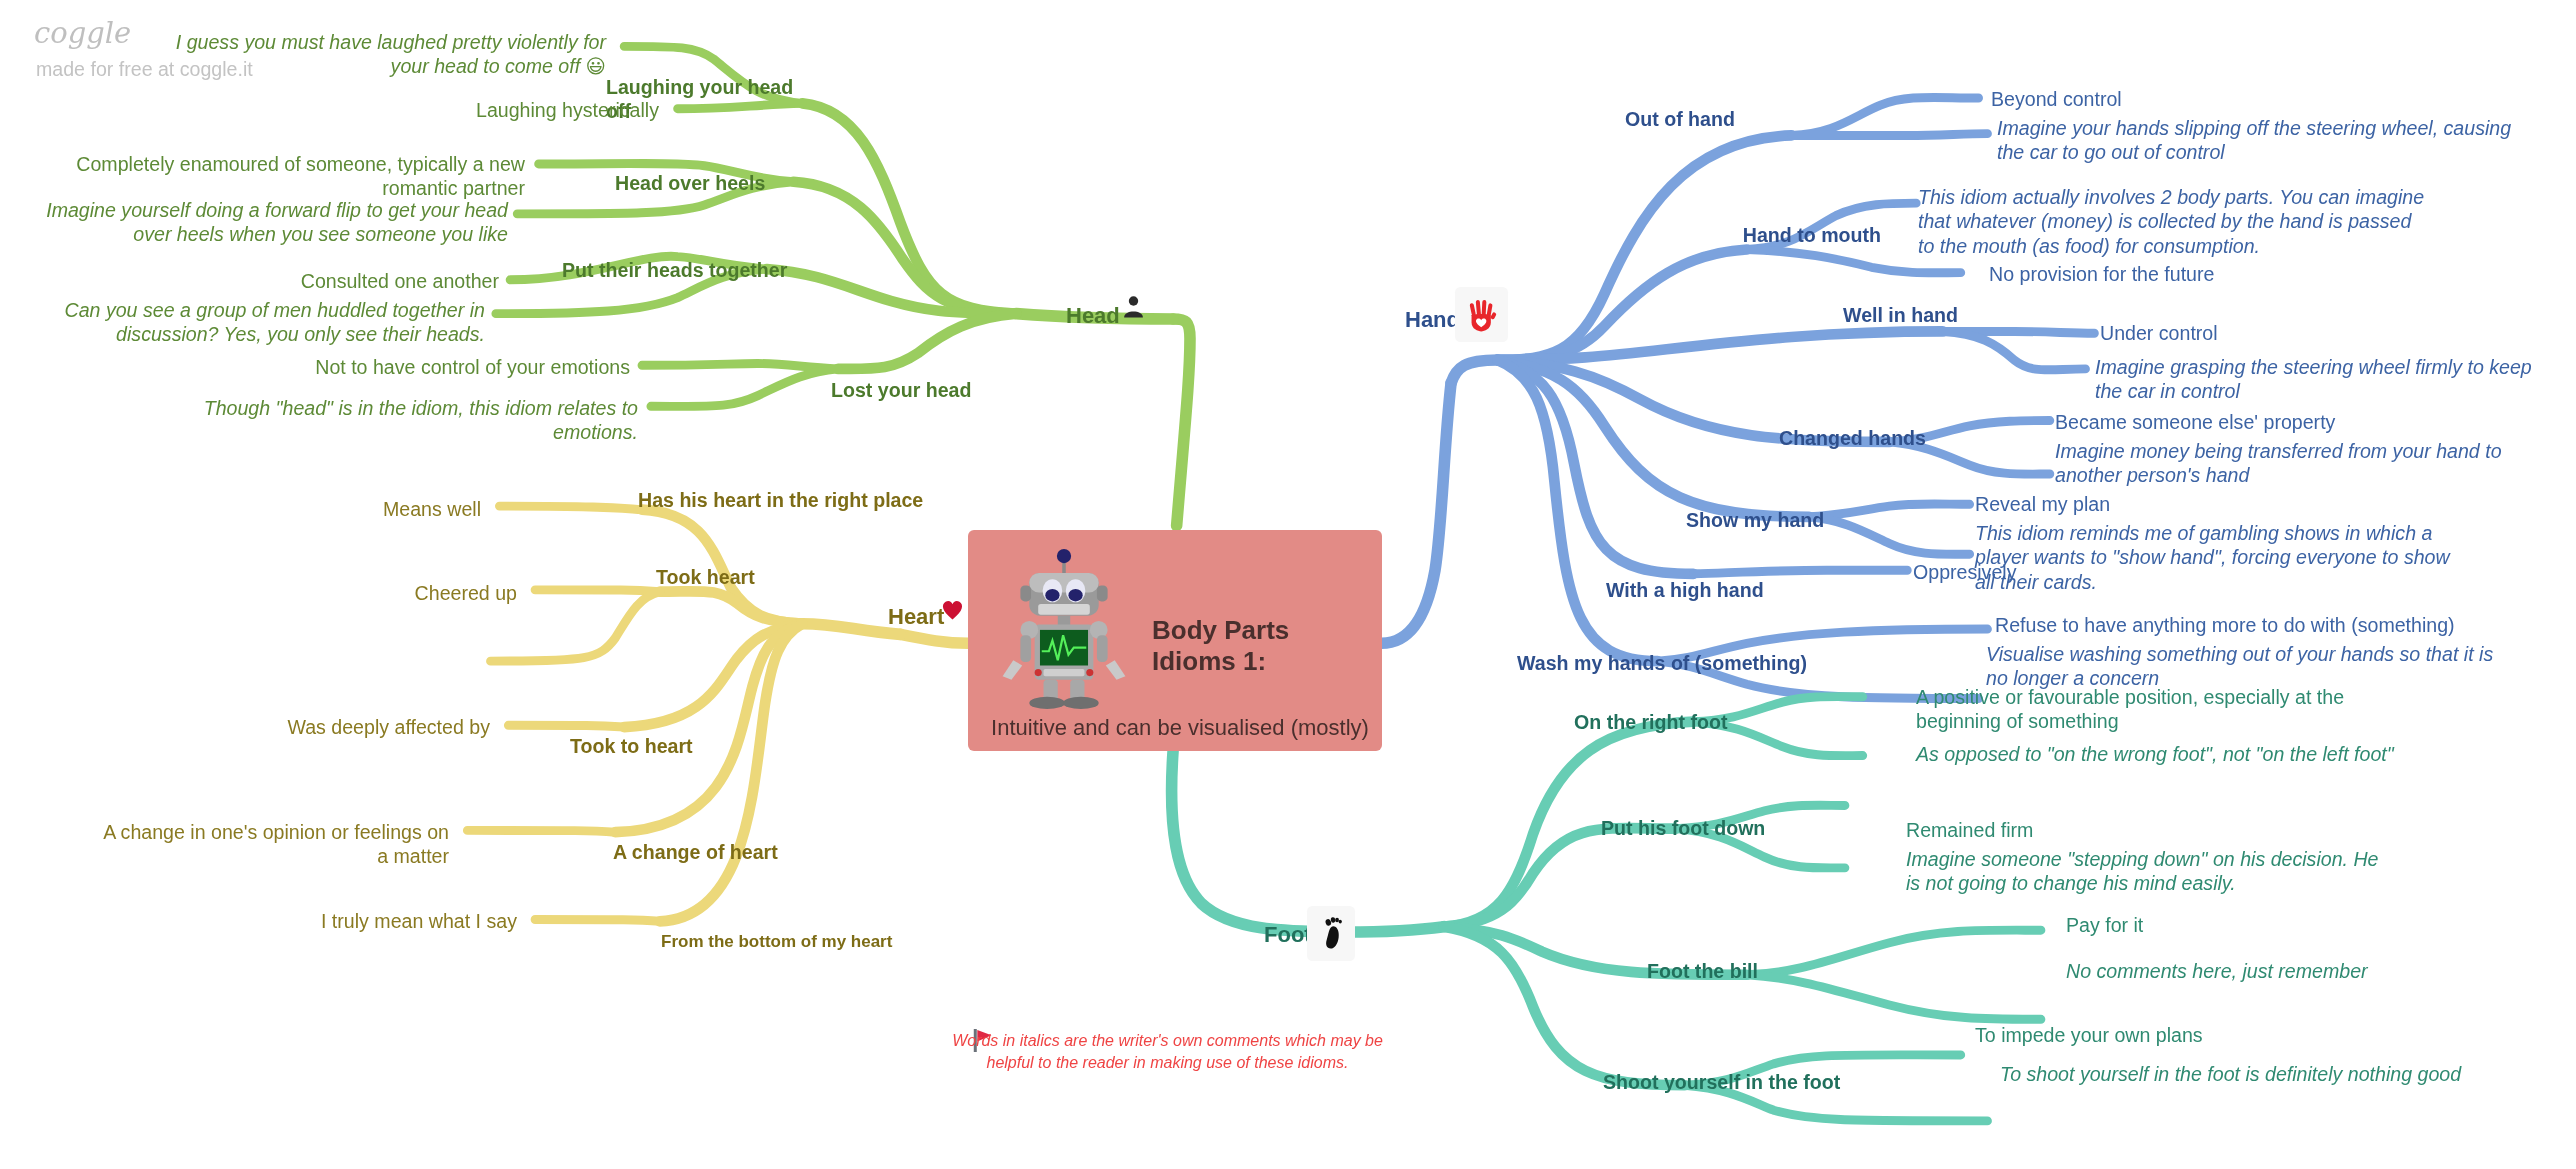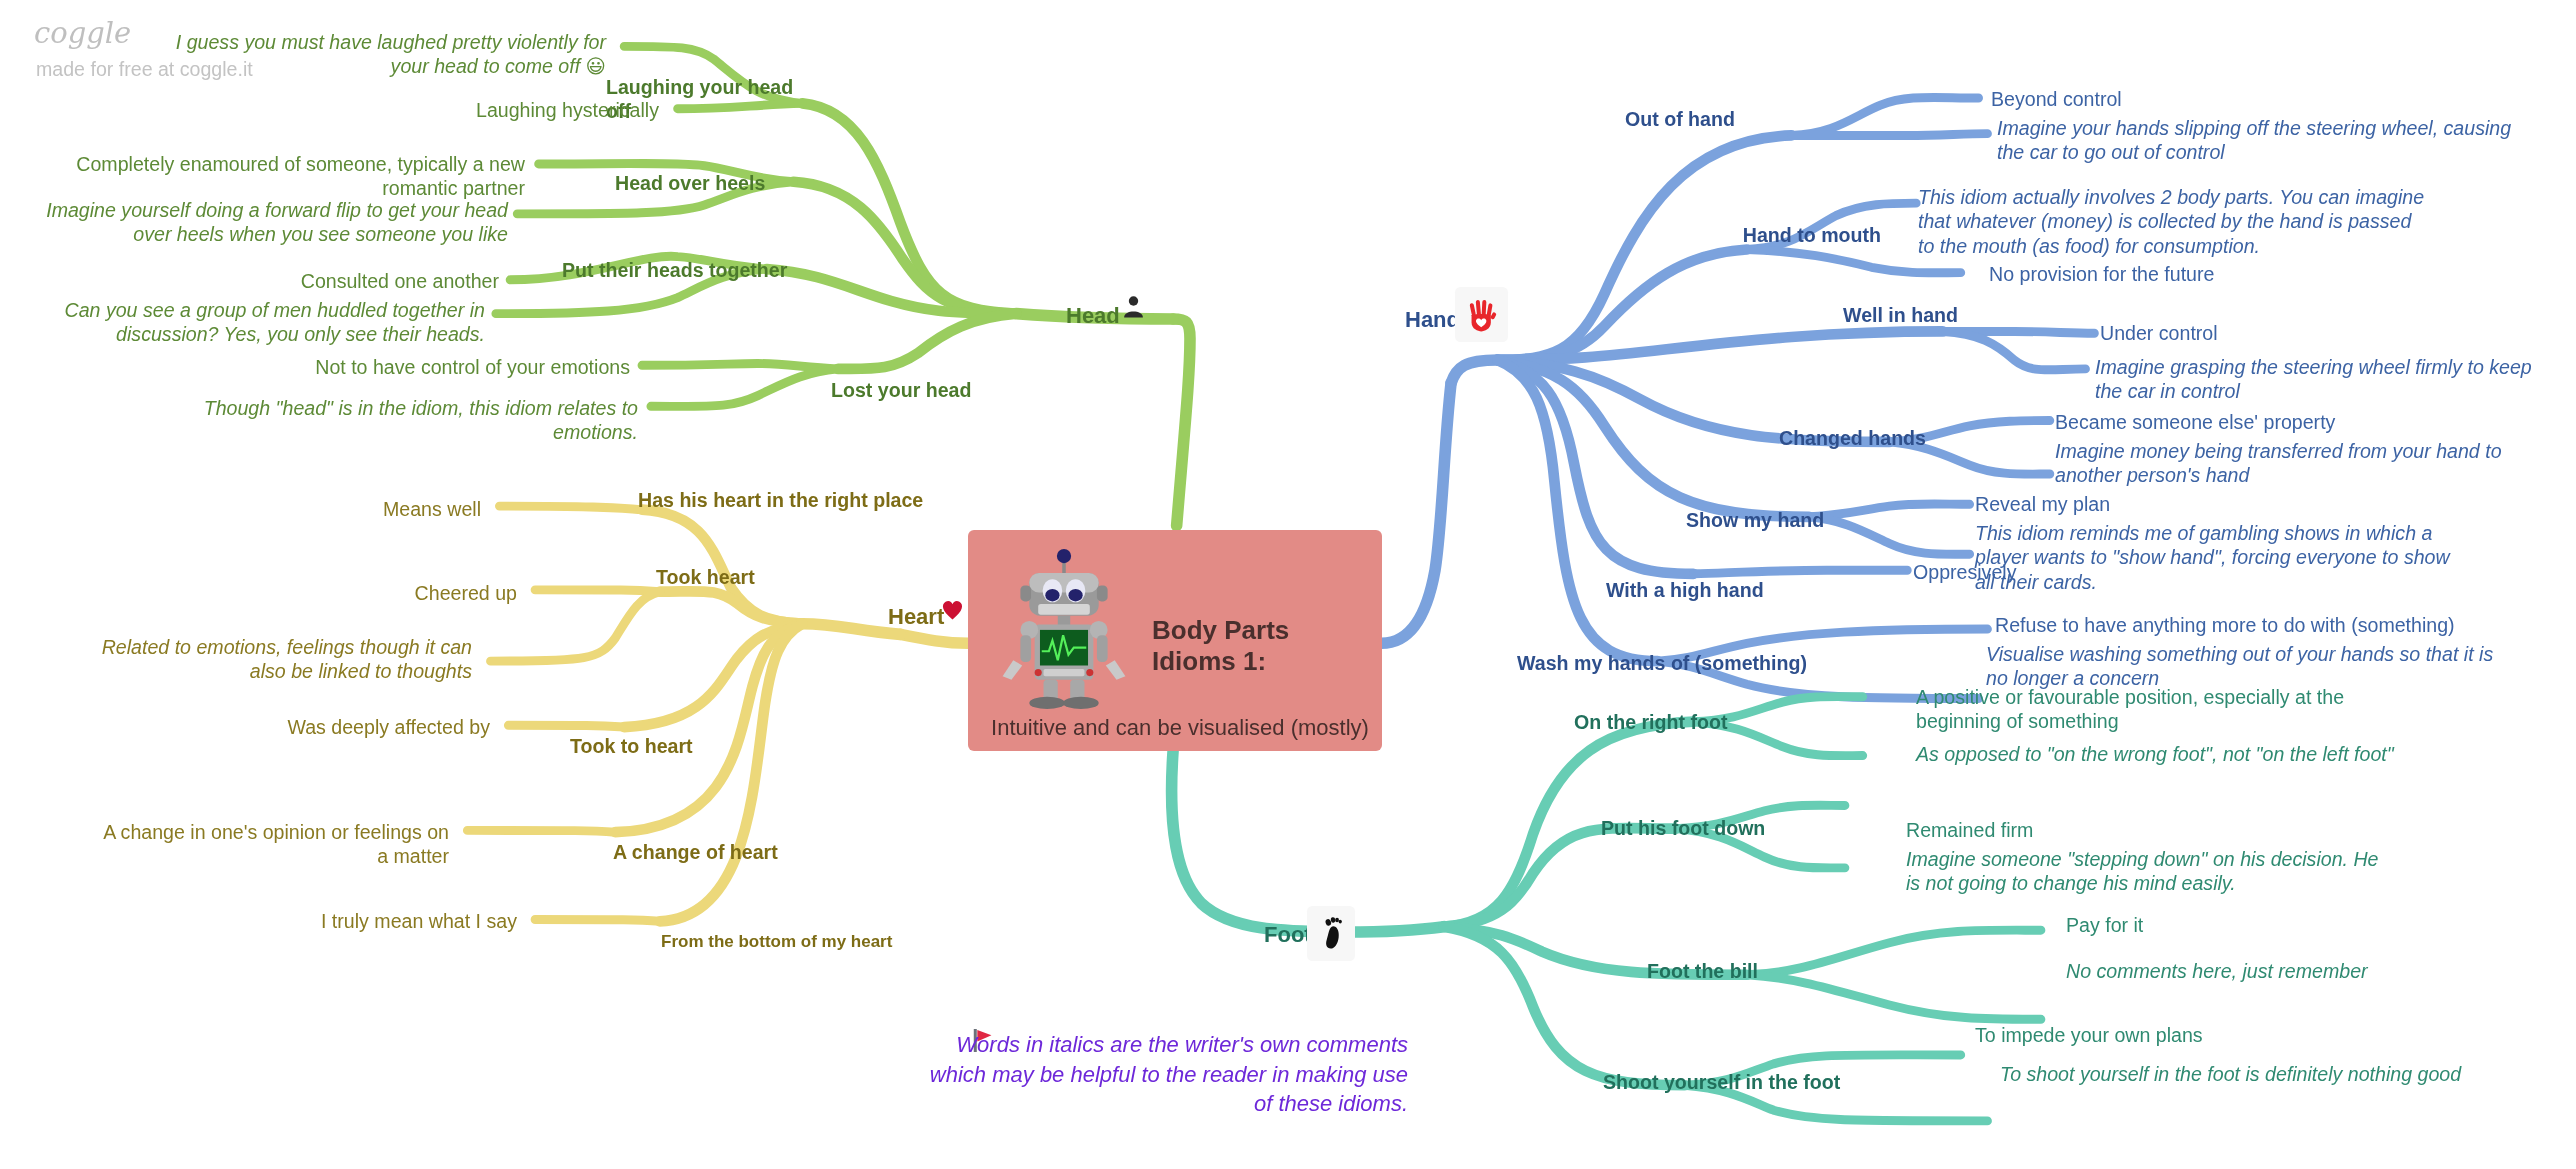--- a/index.html
+++ b/index.html
@@ -37,22 +37,22 @@
   .rootlabel{position:absolute;font-weight:bold;font-size:22px;}
   .chip{position:absolute;background:#f7f7f7;border-radius:5.3px;
         display:flex;align-items:center;justify-content:center;}
 
   
   #logo{position:absolute;left:34px;top:16px;font-family:"DejaVu Serif",serif;
         font-style:italic;font-size:29px;color:#bfbfbf;}
   #logo-sub{position:absolute;left:36px;top:58px;font-size:19.6px;color:#c3c3c3;}
 
   
-  #footer{position:absolute;left:927px;top:1030px;width:481px;text-align:right;
-      font-style:italic;font-size:22px;color:#6d28d9;line-height:1.35;}
+  #footer{position:absolute;left:927px;top:1030px;width:481px;text-align:center;
+      font-style:italic;font-size:16px;color:#ef4444;line-height:1.35;}
   #flag{position:absolute;left:972px;top:1027px;width:23px;height:27px;}
 </style>
 </head>
 <body>
 
 <div id="canvas">
 
   <svg class="branches" viewBox="0 0 2890 1312">
     <defs></defs>
     <g fill="none" stroke-linecap="round">
@@ -254,21 +254,20 @@
   <div class="lbl it c-green r" style="left:160px;top:396px;width:478px;font-size:19.6px;">Though "head" is in the idiom, this idiom relates to emotions.</div>
 
   <div class="lbl bold c-yellow-d" style="left:638px;top:488px;width:303px;font-size:19.6px;">Has his heart in the right place</div>
   <div class="lbl bold c-yellow-d" style="left:656px;top:565px;width:196px;font-size:19.6px;">Took heart</div>
   <div class="lbl bold c-yellow-d" style="left:570px;top:734px;width:214px;font-size:19.6px;">Took to heart</div>
   <div class="lbl bold c-yellow-d" style="left:613px;top:840px;width:232px;font-size:19.6px;">A change of heart</div>
   <div class="lbl bold c-yellow-d" style="left:661px;top:931px;width:267px;font-size:17px;">From the bottom of my heart</div>
 
   <div class="lbl c-yellow r" style="left:267px;top:497px;width:214px;font-size:19.6px;">Means well</div>
   <div class="lbl c-yellow r" style="left:303px;top:581px;width:214px;font-size:19.6px;">Cheered up</div>
-  <div class="lbl it c-yellow r" style="left:80px;top:635px;width:392px;font-size:19.6px;">Related to emotions, feelings though it can also be linked to thoughts</div>
   <div class="lbl c-yellow r" style="left:223px;top:715px;width:267px;font-size:19.6px;">Was deeply affected by</div>
   <div class="lbl c-yellow r" style="left:89px;top:820px;width:360px;font-size:19.6px;">A change in one's opinion or feelings on a matter</div>
   <div class="lbl c-yellow r" style="left:250px;top:909px;width:267px;font-size:19.6px;">I truly mean what I say</div>
 
   <div class="lbl bold c-blue-d" style="left:1612px;top:107px;width:232px;font-size:19.6px;margin-left:13px;">Out of hand</div>
   <div class="lbl bold c-blue-d" style="left:1649px;top:223px;width:232px;font-size:19.6px;text-align:right;">Hand to mouth</div>
   <div class="lbl bold c-blue-d" style="left:1843px;top:303px;width:214px;font-size:19.6px;">Well in hand</div>
   <div class="lbl bold c-blue-d" style="left:1779px;top:426px;width:214px;font-size:19.6px;">Changed hands</div>
   <div class="lbl bold c-blue-d" style="left:1686px;top:508px;width:214px;font-size:19.6px;">Show my hand</div>
   <div class="lbl bold c-blue-d" style="left:1606px;top:578px;width:250px;font-size:19.6px;">With a high hand</div>

